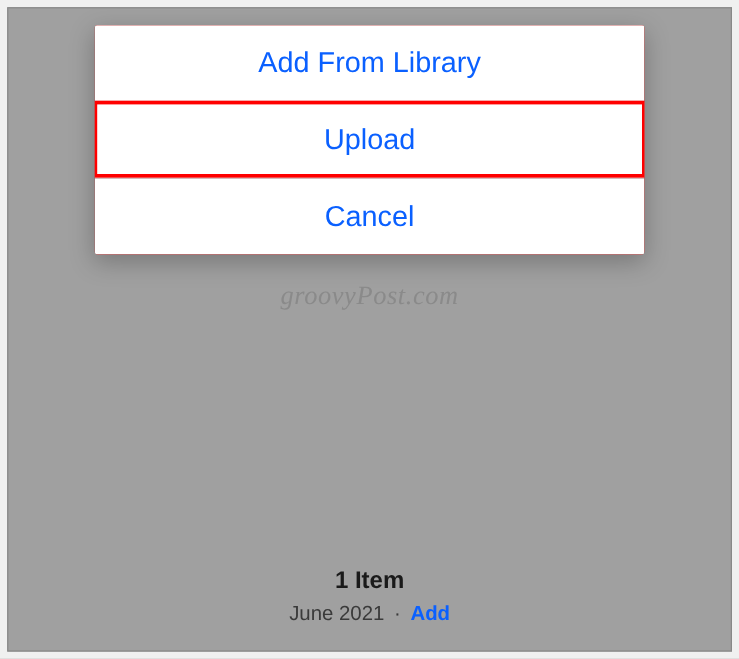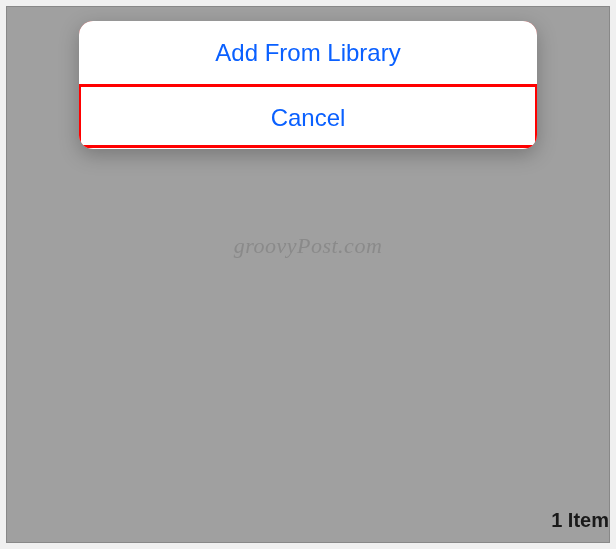--- a/index.html
+++ b/index.html
@@ -22,21 +22,21 @@
       border: 1px solid #888;
       position: relative;
       overflow: hidden;
     }
     .action-sheet {
       position: absolute;
       top: 14px;
       left: 72px;
       right: 72px;
       background: #b91c1c;
-      border-radius: 14px;
+      border-radius: 2px;
       box-shadow: 0 6px 20px rgba(0,0,0,0.25);
       overflow: hidden;
     }
     .sheet-item {
       height: 63px;
       display: flex;
       align-items: center;
       justify-content: center;
       font-size: 24px;
       font-weight: 400;
@@ -69,24 +69,24 @@
       left: 50%;
       transform: translateX(-50%);
       font-family: 'Times New Roman', serif;
       font-size: 22px;
       color: #8a8a8a;
       font-style: italic;
       letter-spacing: 0.5px;
     }
     .bottom-info {
       position: absolute;
-      bottom: 4px;
+      bottom: 20px;
       left: 0;
       right: 0;
-      text-align: right;
+      text-align: center;
     }
     .item-count {
       font-size: 20px;
       font-weight: 600;
       color: #1a1a1a;
       margin-bottom: 6px;
     }
     .date-row {
       font-size: 17px;
       color: #3a3a3a;
@@ -107,26 +107,34 @@
 </head>
 <body>
 
 <div class="outer-frame">
 
   <div class="action-sheet">
     <div class="sheet-item">
       <span>Add From Library</span>
     </div>
     <div class="divider"></div>
+    <div class="sheet-item">
+      <span>Upload</span>
+    </div>
     <div class="divider"></div>
     <div class="sheet-item cancel-item">
       <span>Cancel</span>
     </div>
     <div class="highlight-box"></div>
   </div>
 
   <div class="watermark">groovyPost.com</div>
 
   <div class="bottom-info">
     <div class="item-count">1 Item</div>
+    <div class="date-row">
+      <span>June 2021</span>
+      <span class="dot-sep">·</span>
+      <span class="add-link">Add</span>
+    </div>
   </div>
 
 </div>
 
 </body></html>

